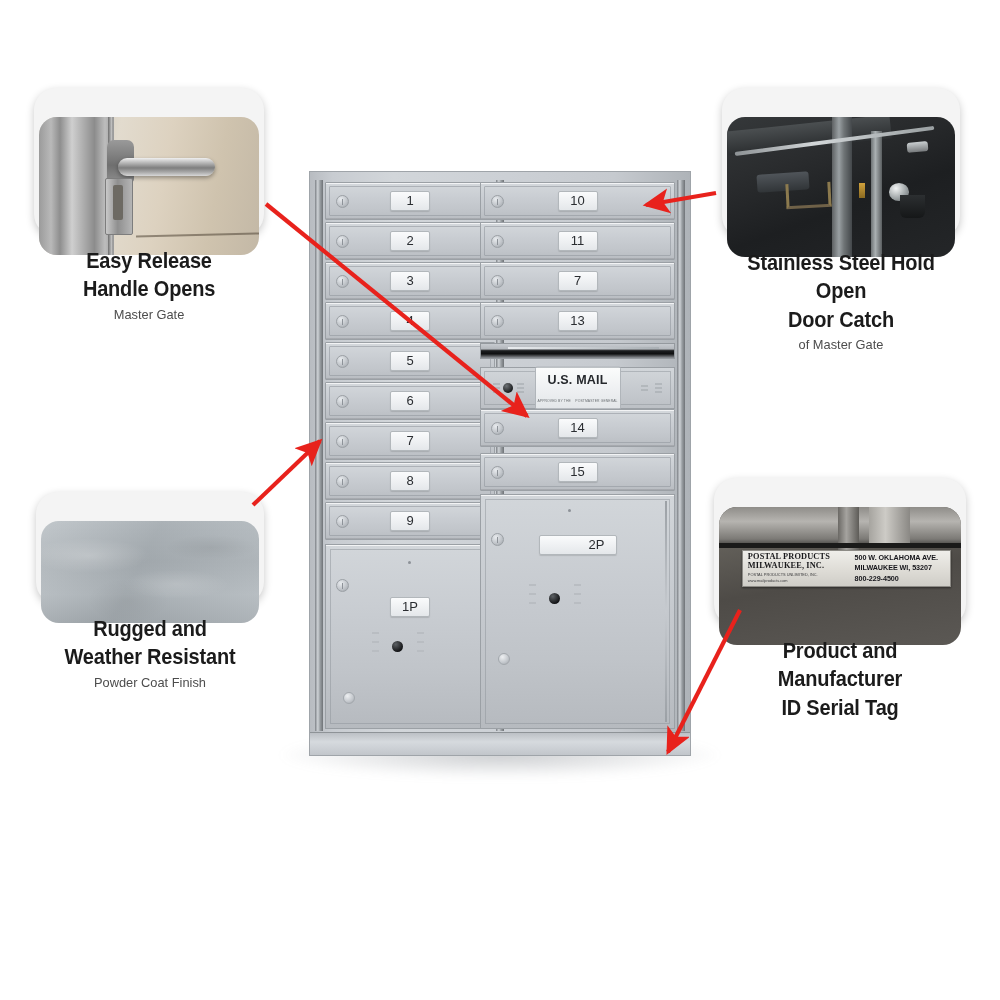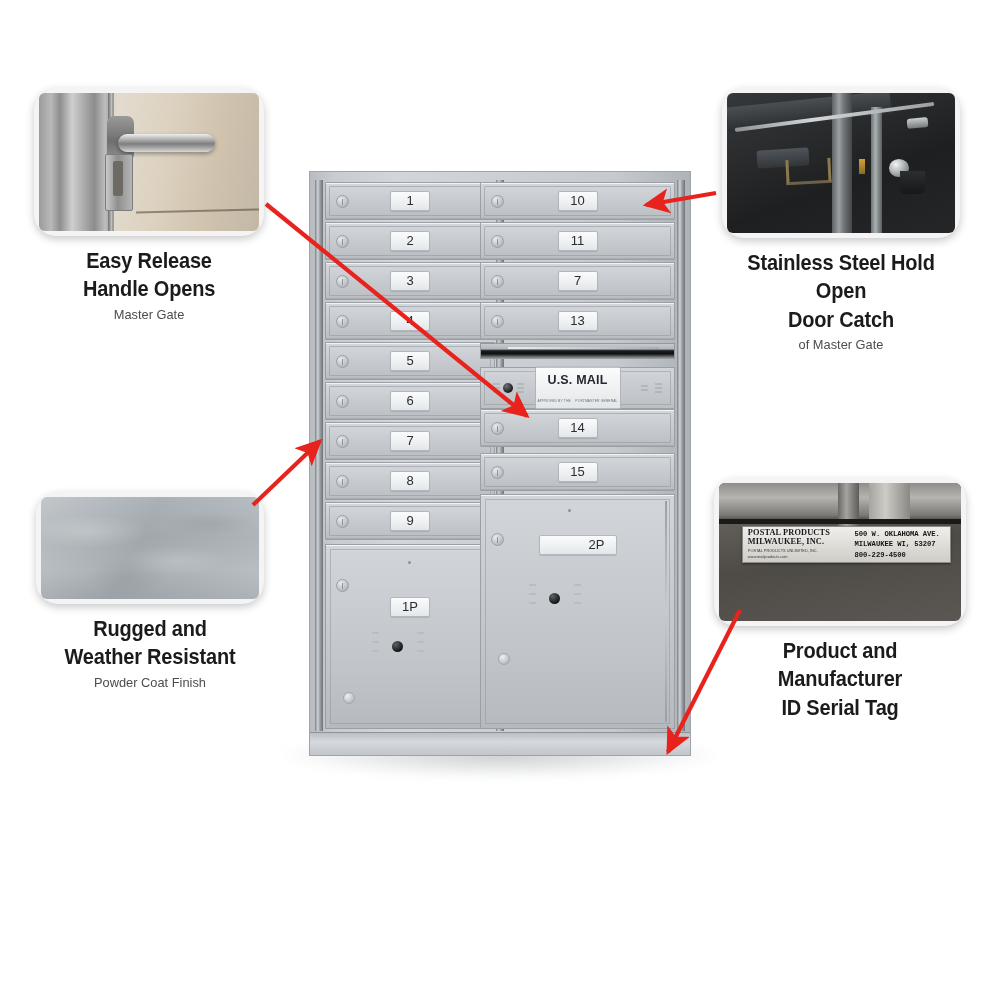--- a/index.html
+++ b/index.html
@@ -27,24 +27,25 @@
     position: relative;
     border-radius: 22px;
     background: #f4f4f4;
     padding: 5px;
     box-shadow: 0 3px 9px rgba(0,0,0,0.22);
     box-sizing: border-box;
   }
   .photo {
     width: 100%;
     height: 100%;
-    border-radius: 6px;
+    border-radius: 18px;
     overflow: hidden;
     position: relative;
     box-sizing: border-box;
+    margin-top: 24px;
   }
   .cap {
     text-align: center;
     margin-top: 11px;
   }
   .cap-main {
     font-family: "Liberation Sans Narrow", "Liberation Sans", sans-serif;
     font-weight: bold;
     font-size: 21.5px;
     line-height: 1.32;
@@ -213,21 +214,21 @@
     color: #17171a;
   }
   .lp-fine {
     font-size: 3.9px;
     line-height: 1.18;
     color: #3b3b3d;
     margin-top: 1.5px;
     font-family: "Liberation Sans", sans-serif;
   }
   .lp-addr {
-    font-family: Liberation Mono, monospace;
+    font-family: Liberation Sans, sans-serif;
     font-weight: bold;
     font-size: 7.2px;
     line-height: 1.42;
     color: #15151a;
     letter-spacing: -0.05px;
   }
 
   
   #arrows {
     position: absolute; left: 0; top: 0; width: 1000px; height: 1000px;

